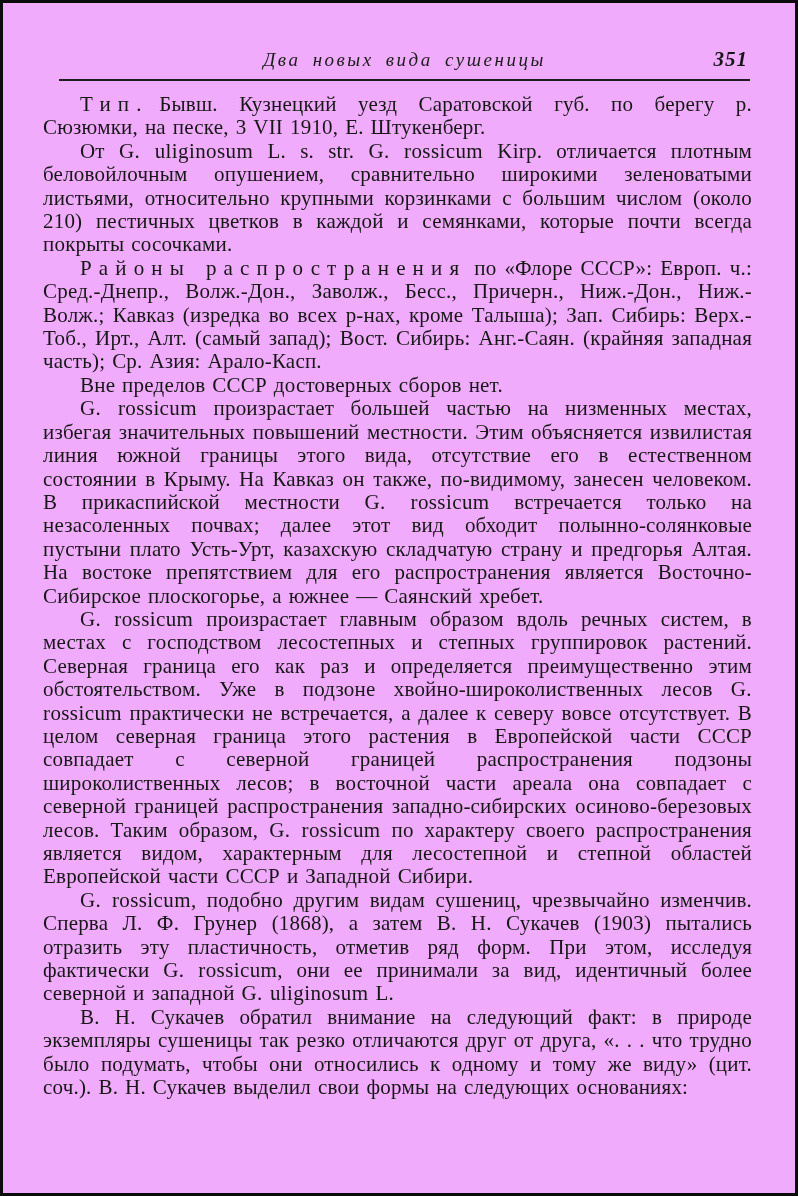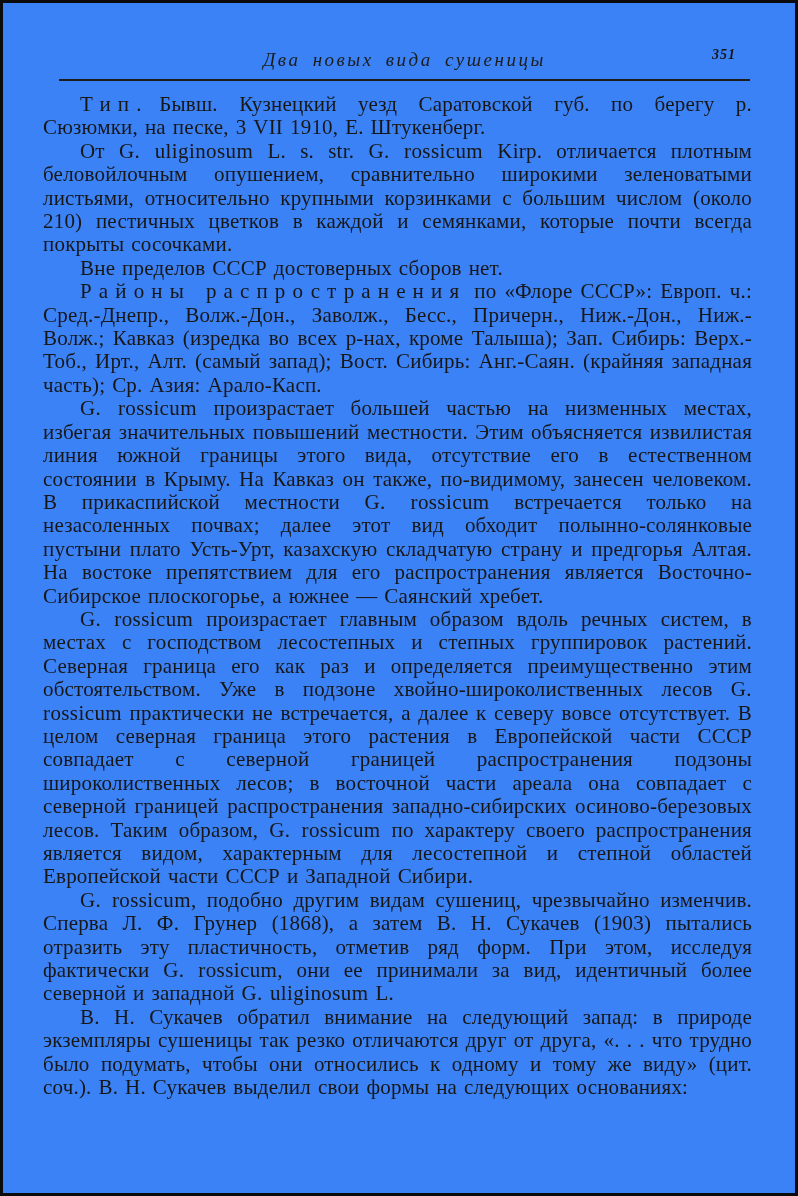--- a/index.html
+++ b/index.html
@@ -5,21 +5,21 @@
   html, body {
     margin: 0;
     padding: 0;
     background: #ffffff;
   }
   .scan-page {
     position: relative;
     width: 798px;
     height: 1196px;
     box-sizing: border-box;
-    background: #3b82f6;
+    background: #f0abfc;
     border: 3px solid #0b0b0b;
     overflow: hidden;
     font-family: "Liberation Serif", "DejaVu Serif", serif;
     color: #171717;
   }
   
   .running-head {
     position: absolute;
     top: 46px;
     left: 56px;
@@ -33,25 +33,25 @@
     top: 0;
     text-align: center;
     font-style: italic;
     font-size: 19px;
     letter-spacing: 2.5px;
     word-spacing: 5px;
     color: #1c1c1c;
   }
   .page-number {
     position: absolute;
-    right: 14px;
+    right: 2px;
     top: -2px;
     font-style: italic;
     font-weight: 700;
-    font-size: 14px;
+    font-size: 21px;
     letter-spacing: 1px;
     color: #161616;
   }
   .head-rule {
     position: absolute;
     left: 0;
     right: 0;
     top: 30px;
     height: 0;
     border-top: 2px solid #1d1d1d;
@@ -87,21 +87,21 @@
 
   <header class="running-head">
     <div class="running-title">Два новых вида сушеницы</div>
     <div class="page-number">351</div>
     <div class="head-rule"></div>
   </header>
 
   <main class="text-block">
     <p><span class="seg-spaced">Тип.</span><span> Бывш. Кузнецкий уезд Саратовской губ. по берегу р. Сюзюмки, на песке, 3 VII 1910, Е. Штукенберг.</span></p>
     <p><span>От </span><span class="seg-italic">G. uliginosum</span><span> L. s. str. </span><span class="seg-italic">G. rossicum</span><span> Kirp. отличается плотным беловойлочным опушением, сравнительно широкими зеленоватыми листьями, относительно крупными корзинками с большим числом (около 210) пестичных цветков в каждой и семянками, которые почти всегда покрыты сосочками.</span></p>
+    <p><span class="seg-spaced">Районы распространения</span><span> по «Флоре СССР»: Европ. ч.: Сред.-Днепр., Волж.-Дон., Заволж., Бесс., Причерн., Ниж.-Дон., Ниж.-Волж.; Кавказ (изредка во всех р-нах, кроме Талыша); Зап. Сибирь: Верх.-Тоб., Ирт., Алт. (самый запад); Вост. Сибирь: Анг.-Саян. (крайняя западная часть); Ср. Азия: Арало-Касп.</span></p>
     <p><span>Вне пределов СССР достоверных сборов нет.</span></p>
-    <p><span class="seg-spaced">Районы распространения</span><span> по «Флоре СССР»: Европ. ч.: Сред.-Днепр., Волж.-Дон., Заволж., Бесс., Причерн., Ниж.-Дон., Ниж.-Волж.; Кавказ (изредка во всех р-нах, кроме Талыша); Зап. Сибирь: Верх.-Тоб., Ирт., Алт. (самый запад); Вост. Сибирь: Анг.-Саян. (крайняя западная часть); Ср. Азия: Арало-Касп.</span></p>
     <p><span class="seg-italic">G. rossicum</span><span> произрастает большей частью на низменных местах, избегая значительных повышений местности. Этим объясняется извилистая линия южной границы этого вида, отсутствие его в естественном состоянии в Крыму. На Кавказ он также, по-видимому, занесен человеком. В прикаспийской местности </span><span class="seg-italic">G. rossicum</span><span> встречается только на незасоленных почвах; далее этот вид обходит полынно-солянковые пустыни плато Усть-Урт, казахскую складчатую страну и предгорья Алтая. На востоке препятствием для его распространения является Восточно-Сибирское плоскогорье, а южнее — Саянский хребет.</span></p>
     <p><span class="seg-italic">G. rossicum</span><span> произрастает главным образом вдоль речных систем, в местах с господством лесостепных и степных группировок растений. Северная граница его как раз и определяется преимущественно этим обстоятельством. Уже в подзоне хвойно-широколиственных лесов </span><span class="seg-italic">G. rossicum</span><span> практически не встречается, а далее к северу вовсе отсутствует. В целом северная граница этого растения в Европейской части СССР совпадает с северной границей распространения подзоны широколиственных лесов; в восточной части ареала она совпадает с северной границей распространения западно-сибирских осиново-березовых лесов. Таким образом, </span><span class="seg-italic">G. rossicum</span><span> по характеру своего распространения является видом, характерным для лесостепной и степной областей Европейской части СССР и Западной Сибири.</span></p>
     <p><span class="seg-italic">G. rossicum</span><span>, подобно другим видам сушениц, чрезвычайно изменчив. Сперва Л. Ф. Грунер (1868), а затем В. Н. Сукачев (1903) пытались отразить эту пластичность, отметив ряд форм. При этом, исследуя фактически </span><span class="seg-italic">G. rossicum</span><span>, они ее принимали за вид, идентичный более северной и западной </span><span class="seg-italic">G. uliginosum</span><span> L.</span></p>
-    <p><span>В. Н. Сукачев обратил внимание на следующий запад: в природе экземпляры сушеницы так резко отличаются друг от друга, «. . . что трудно было подумать, чтобы они относились к одному и тому же виду» (цит. соч.). В. Н. Сукачев выделил свои формы на следующих основаниях:</span></p>
+    <p><span>В. Н. Сукачев обратил внимание на следующий факт: в природе экземпляры сушеницы так резко отличаются друг от друга, «. . . что трудно было подумать, чтобы они относились к одному и тому же виду» (цит. соч.). В. Н. Сукачев выделил свои формы на следующих основаниях:</span></p>
   </main>
 
 </div>
 
 </body></html>

